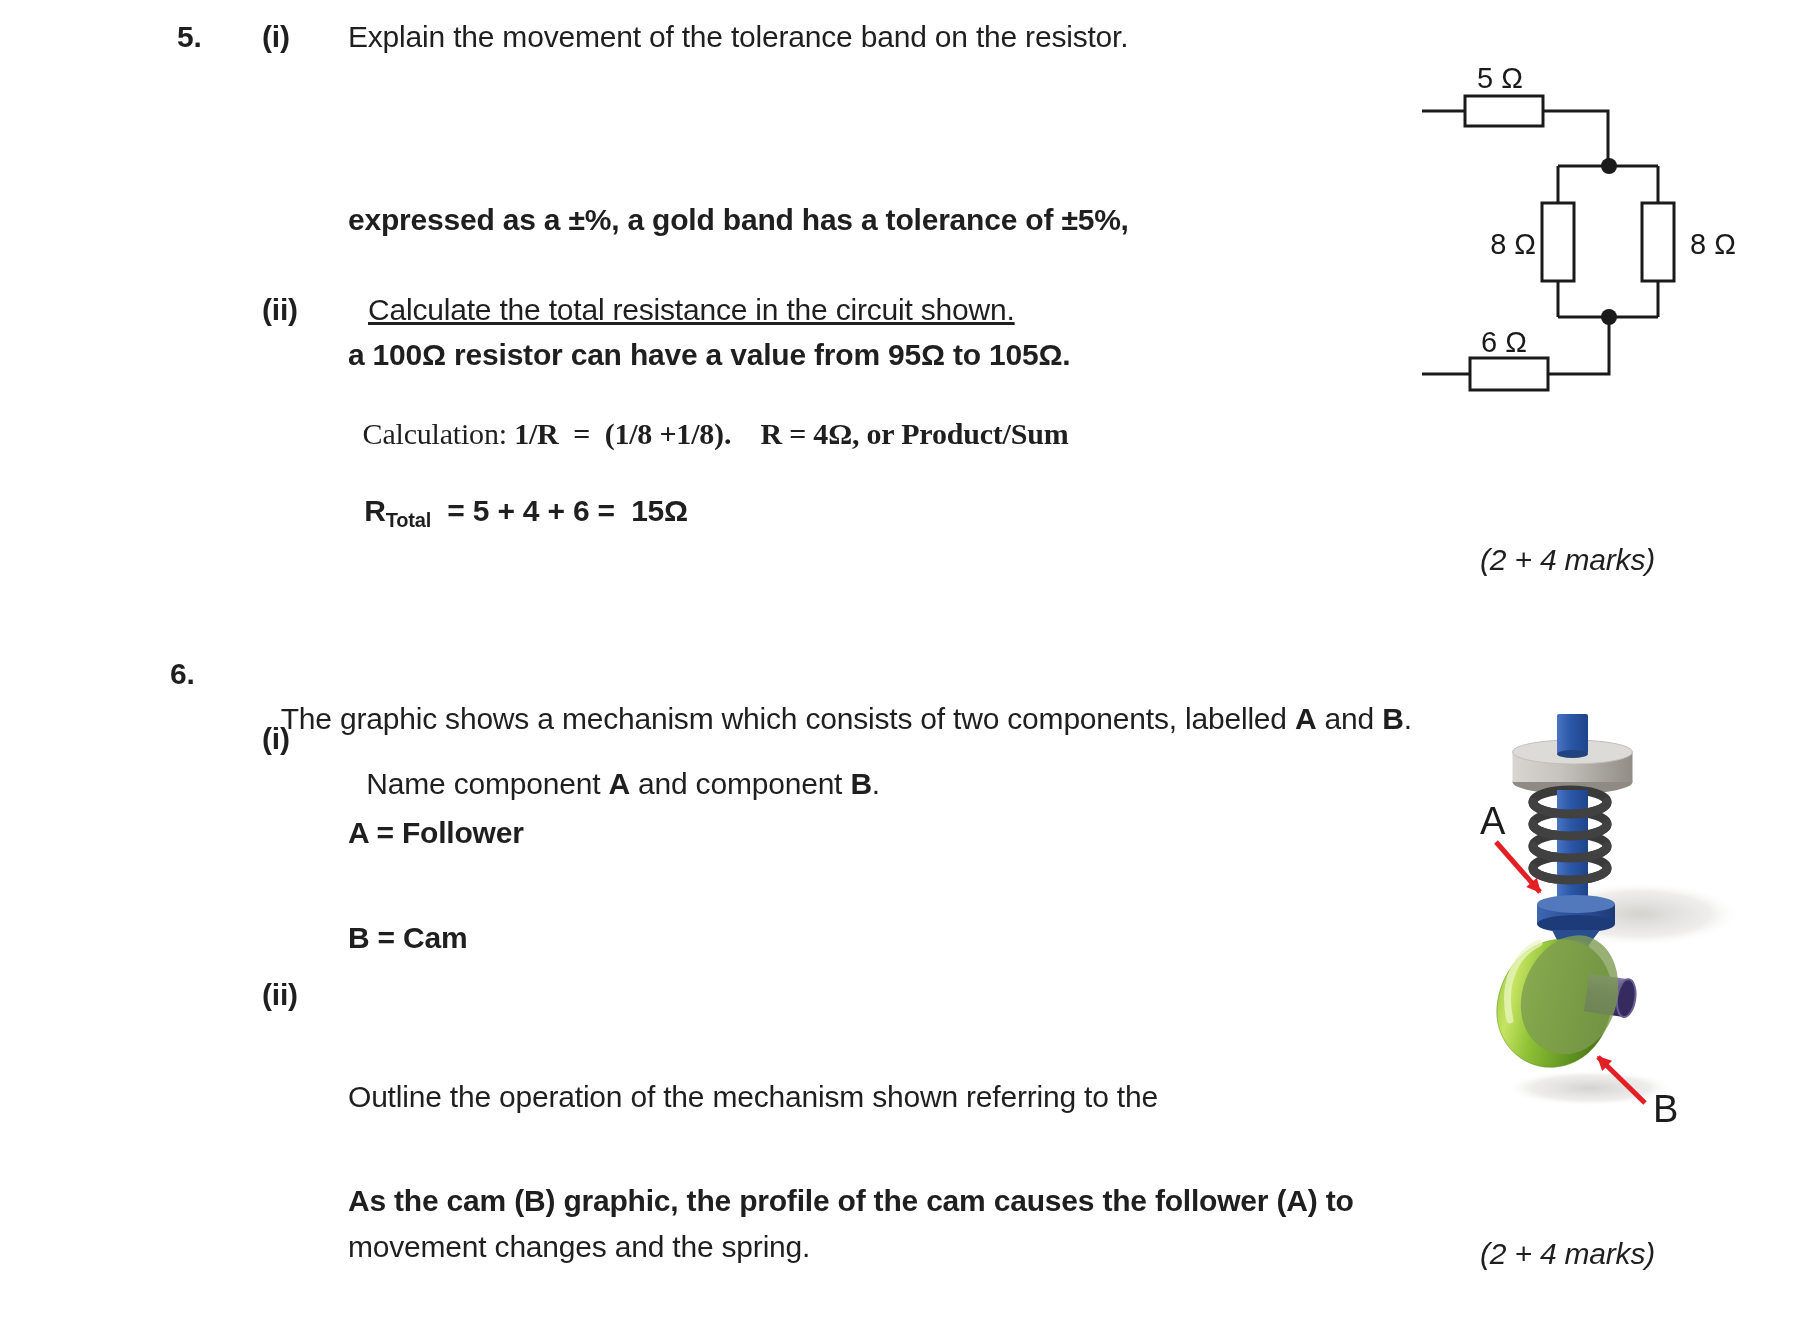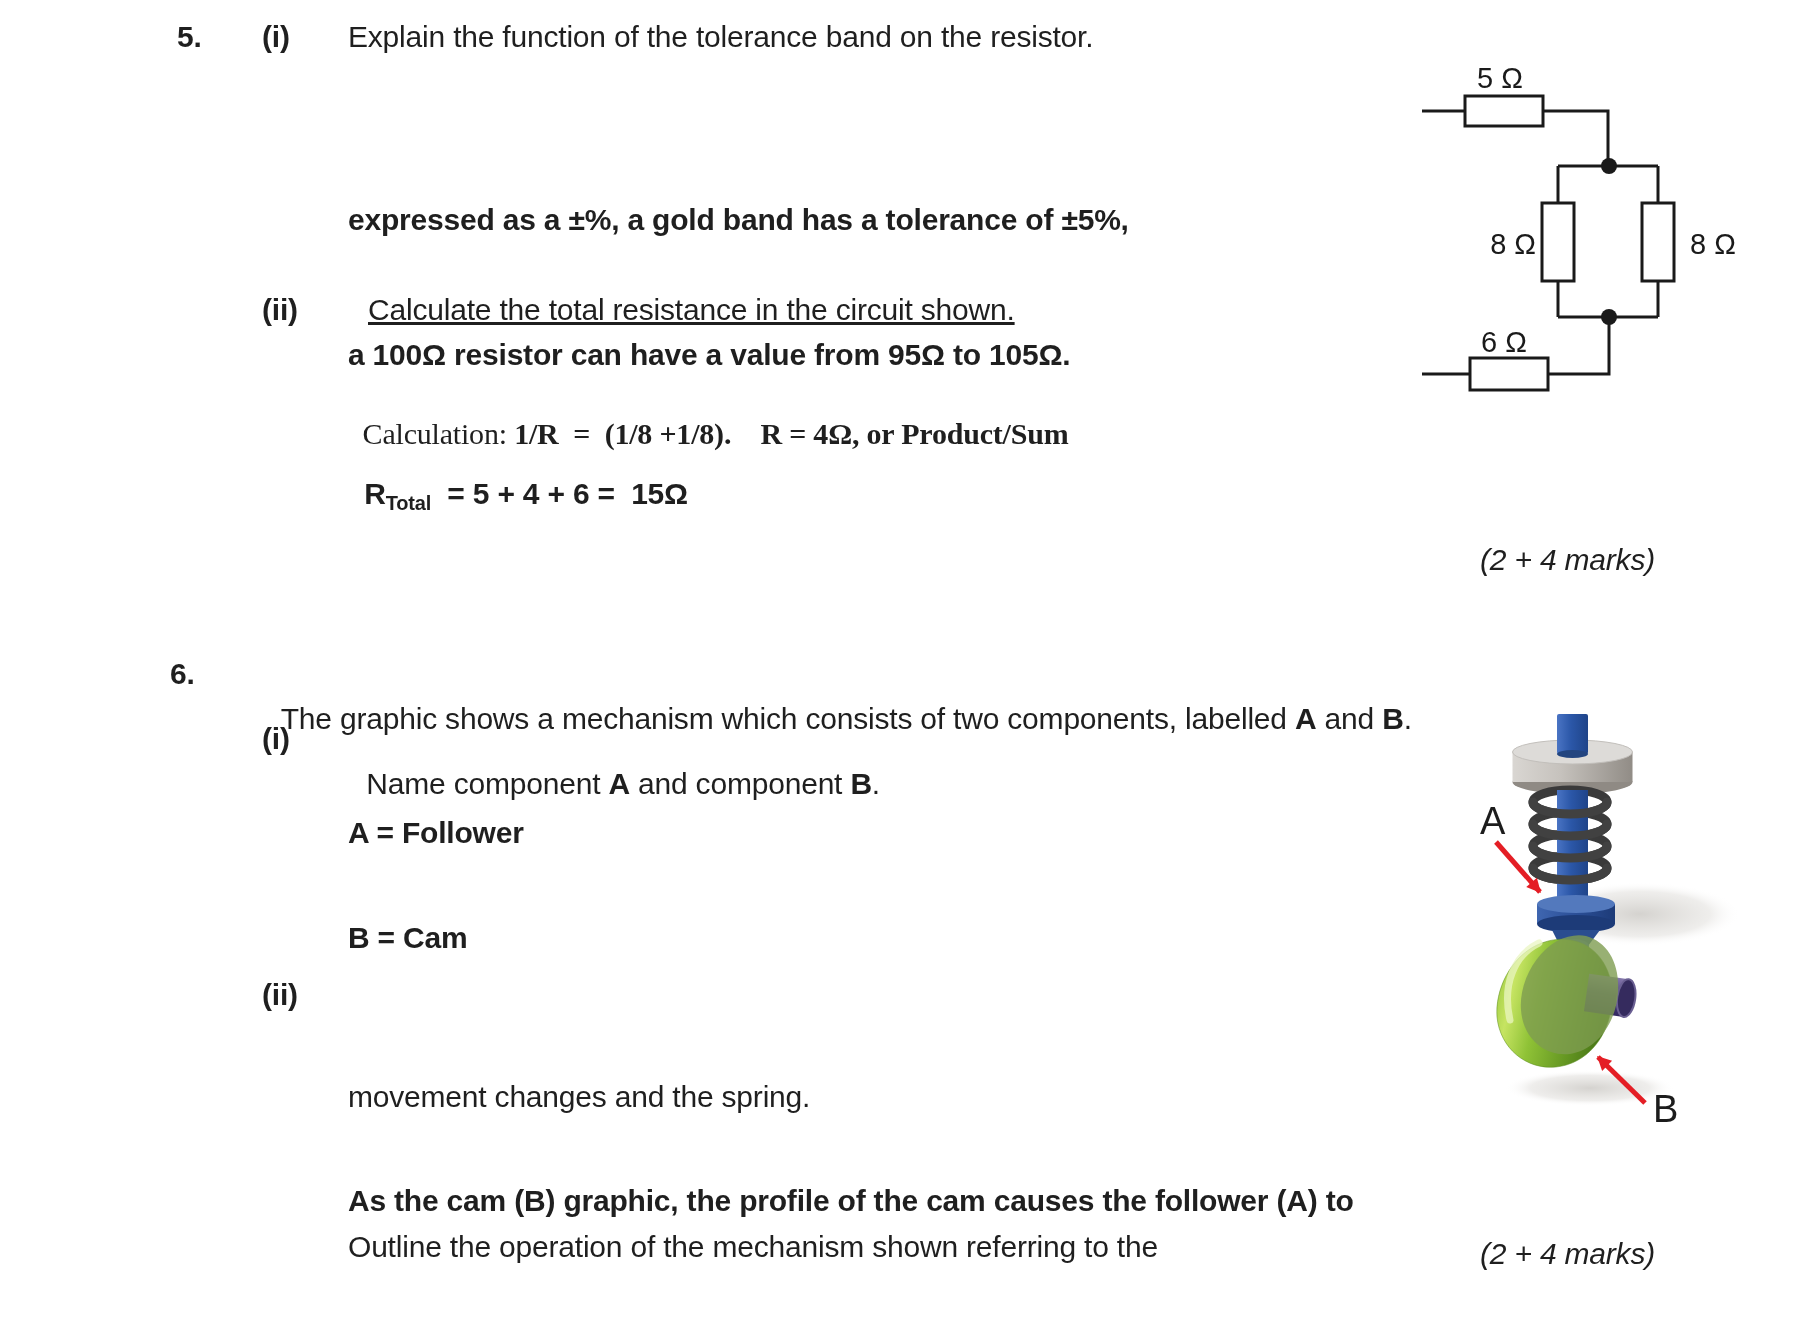--- a/index.html
+++ b/index.html
@@ -16,35 +16,35 @@
   .lh50 { line-height:50px; }
   .lh47 { line-height:47px; }
   svg { position:absolute; display:block; }
   svg text { font-family:"Liberation Sans", sans-serif; }
 </style>
 </head>
 <body>
 
 <div class="t b" style="left:177px; top:14px;">5.</div>
 <div class="t b" style="left:262px; top:14px;">(i)</div>
-<div class="t" style="left:348px; top:14px;">Explain the function of the tolerance band on the resistor.</div>
+<div class="t" style="left:348px; top:14px;">Explain the movement of the tolerance band on the resistor.</div>
 
 <div class="t b" style="left:348px; top:107px;">
   <div>expressed as a ±%, a gold band has a tolerance of ±5%,</div>
   <div>a 100Ω resistor can have a value from 95Ω to 105Ω.</div>
 </div>
 
 <div class="t b" style="left:262px; top:287px;">(ii)</div>
 <div class="t" style="left:368px; top:287px;text-decoration:underline;">Calculate the total resistance in the circuit shown.</div>
 
 <div class="t" style="left:348px; top:366px;font-family:Liberation Serif, serif;">
   <span>Calculation: </span><span class="b">1/R  =  (1/8 +1/8).    R = 4Ω, or Product/Sum</span>
 </div>
 
-<div class="t" style="left:348px; top:426px;">
+<div class="t" style="left:348px; top:443px;">
   <span class="b">R</span><span class="sub">Total</span><span class="b">  = 5 + 4 + 6 =  15Ω</span>
 </div>
 
 <div class="t it" style="right:163px; top:537px;">(2 + 4 marks)</div>
 
 <svg style="left:1400px; top:42px;" width="400" height="370" viewBox="0 0 400 370">
   <g stroke="#1a1a1a" stroke-width="3" fill="none">
     <path d="M22 69 H65"></path>
     <path d="M143 69 H208 V124"></path>
     <path d="M158 124 H258"></path>
@@ -78,22 +78,22 @@
 <div class="t b" style="left:262px; top:716px;">(i)</div>
 <div class="t" style="left:350px; top:716px;text-align:center;">
   <span>Name component </span><span class="b">A</span><span> and component </span><span class="b">B</span><span>.</span>
 </div>
 
 <div class="t b" style="left:348px; top:810px;">A = Follower</div>
 <div class="t b" style="left:348px; top:873px;margin-top:42px;">B = Cam</div>
 
 <div class="t b" style="left:262px; top:972px;">(ii)</div>
 <div class="t lh50" style="left:348px; top:972px;">
+  <div>Outline the operation of the mechanism shown referring to the</div>
   <div>movement changes and the spring.</div>
-  <div>Outline the operation of the mechanism shown referring to the</div>
 </div>
 
 <div class="t b lh47" style="left:348px; top:1083px;">
   <div>As the cam (B) graphic, the profile of the cam causes the follower (A) to</div>
   <div>rise and fall in its guide plate, the spring ensures that the follower is in contact with</div>
   
 </div>
 
 <div class="t it" style="right:163px; top:1231px;">(2 + 4 marks)</div>
 

